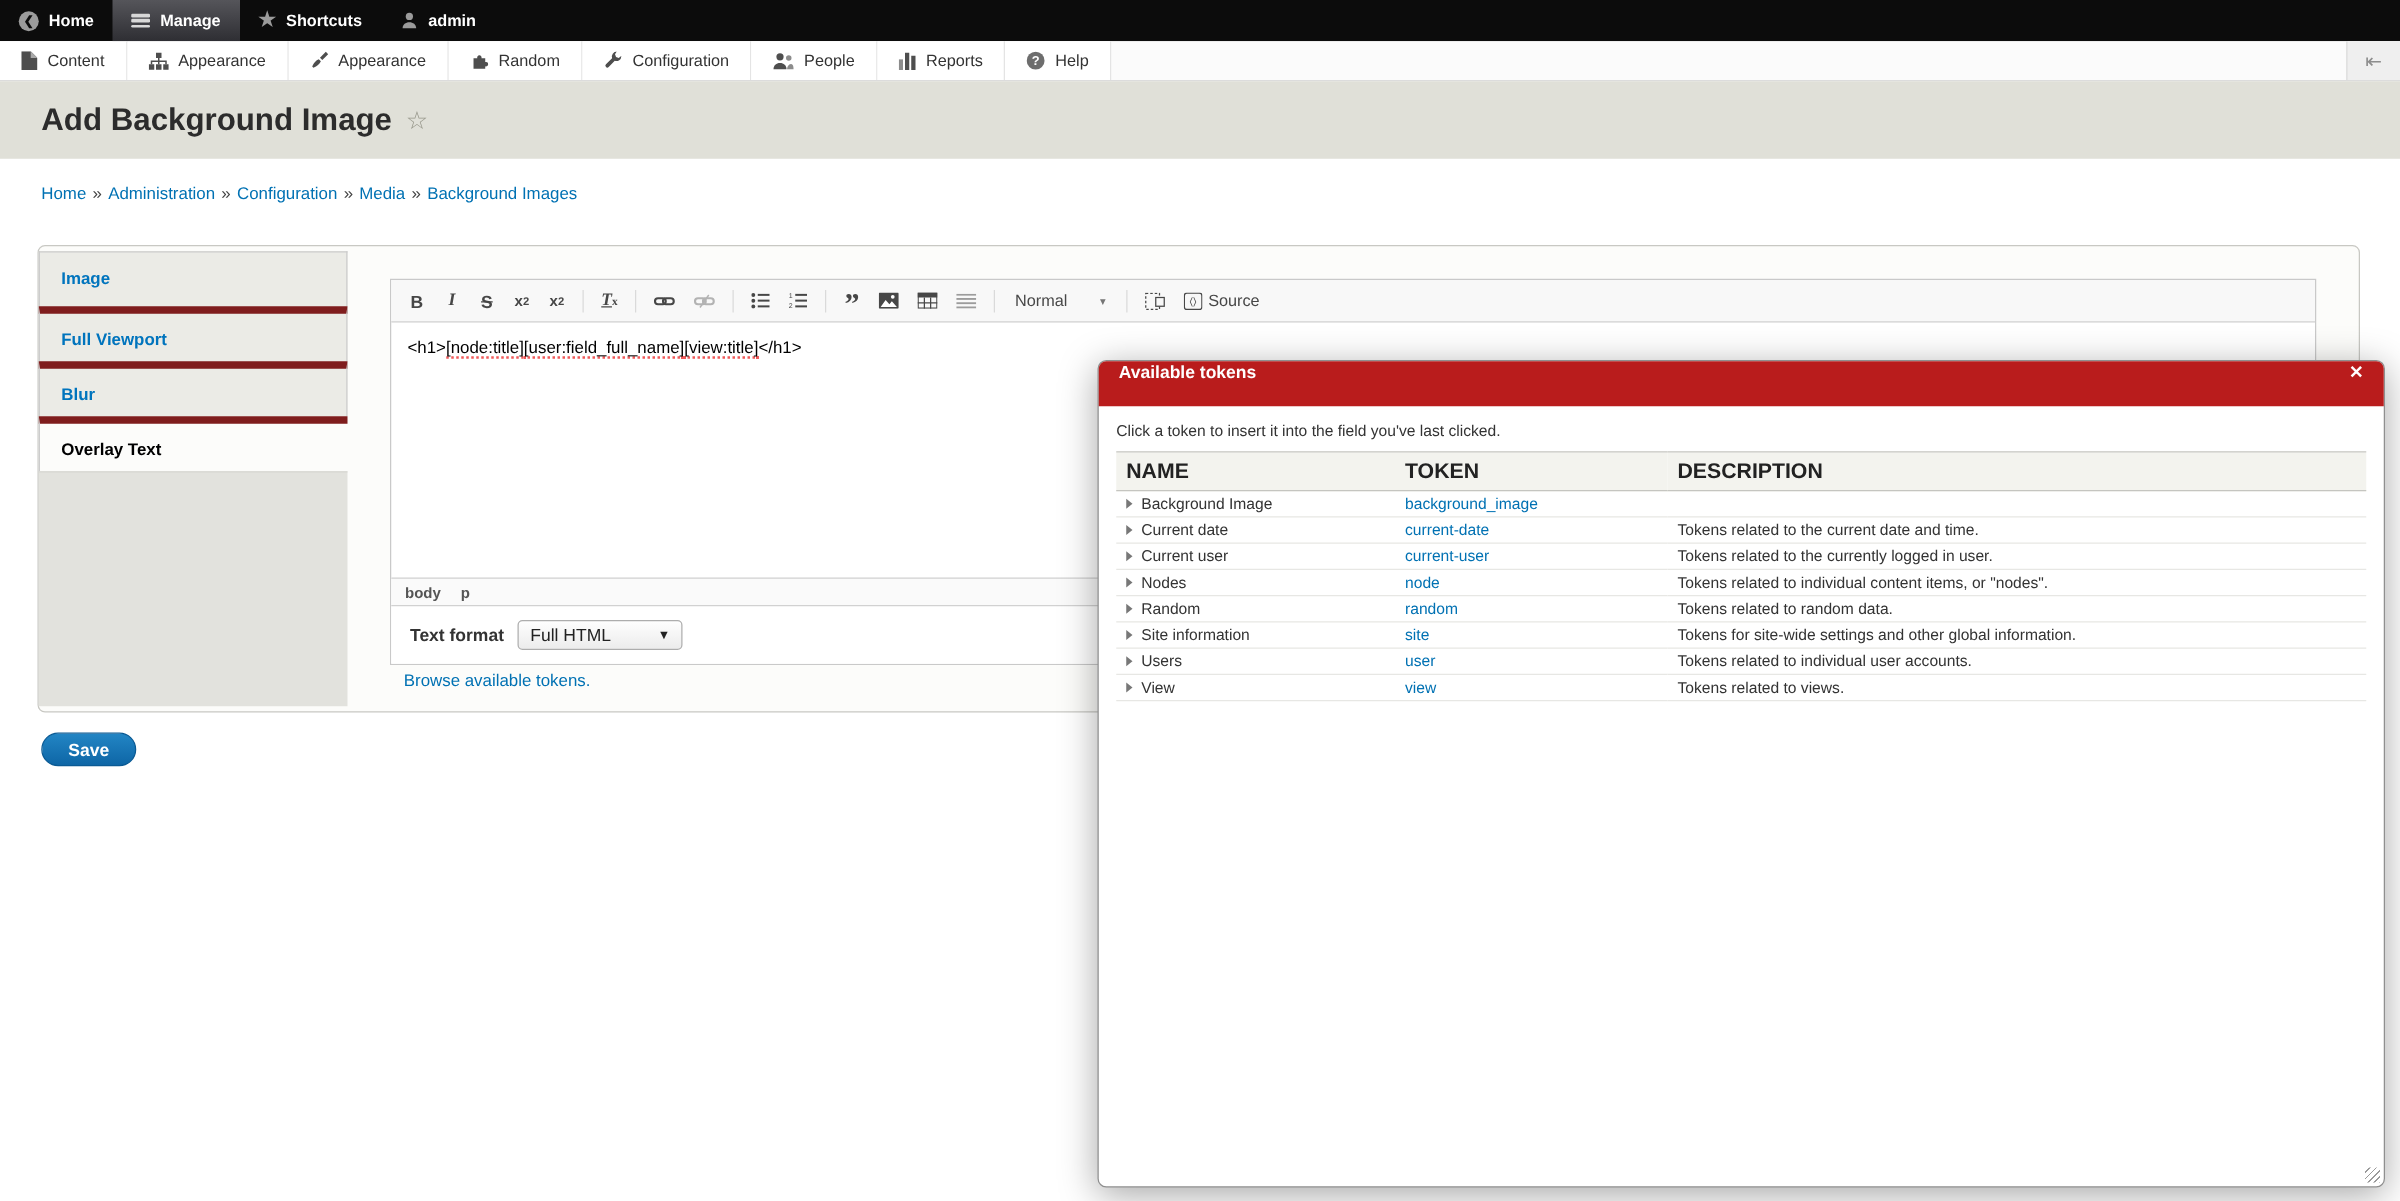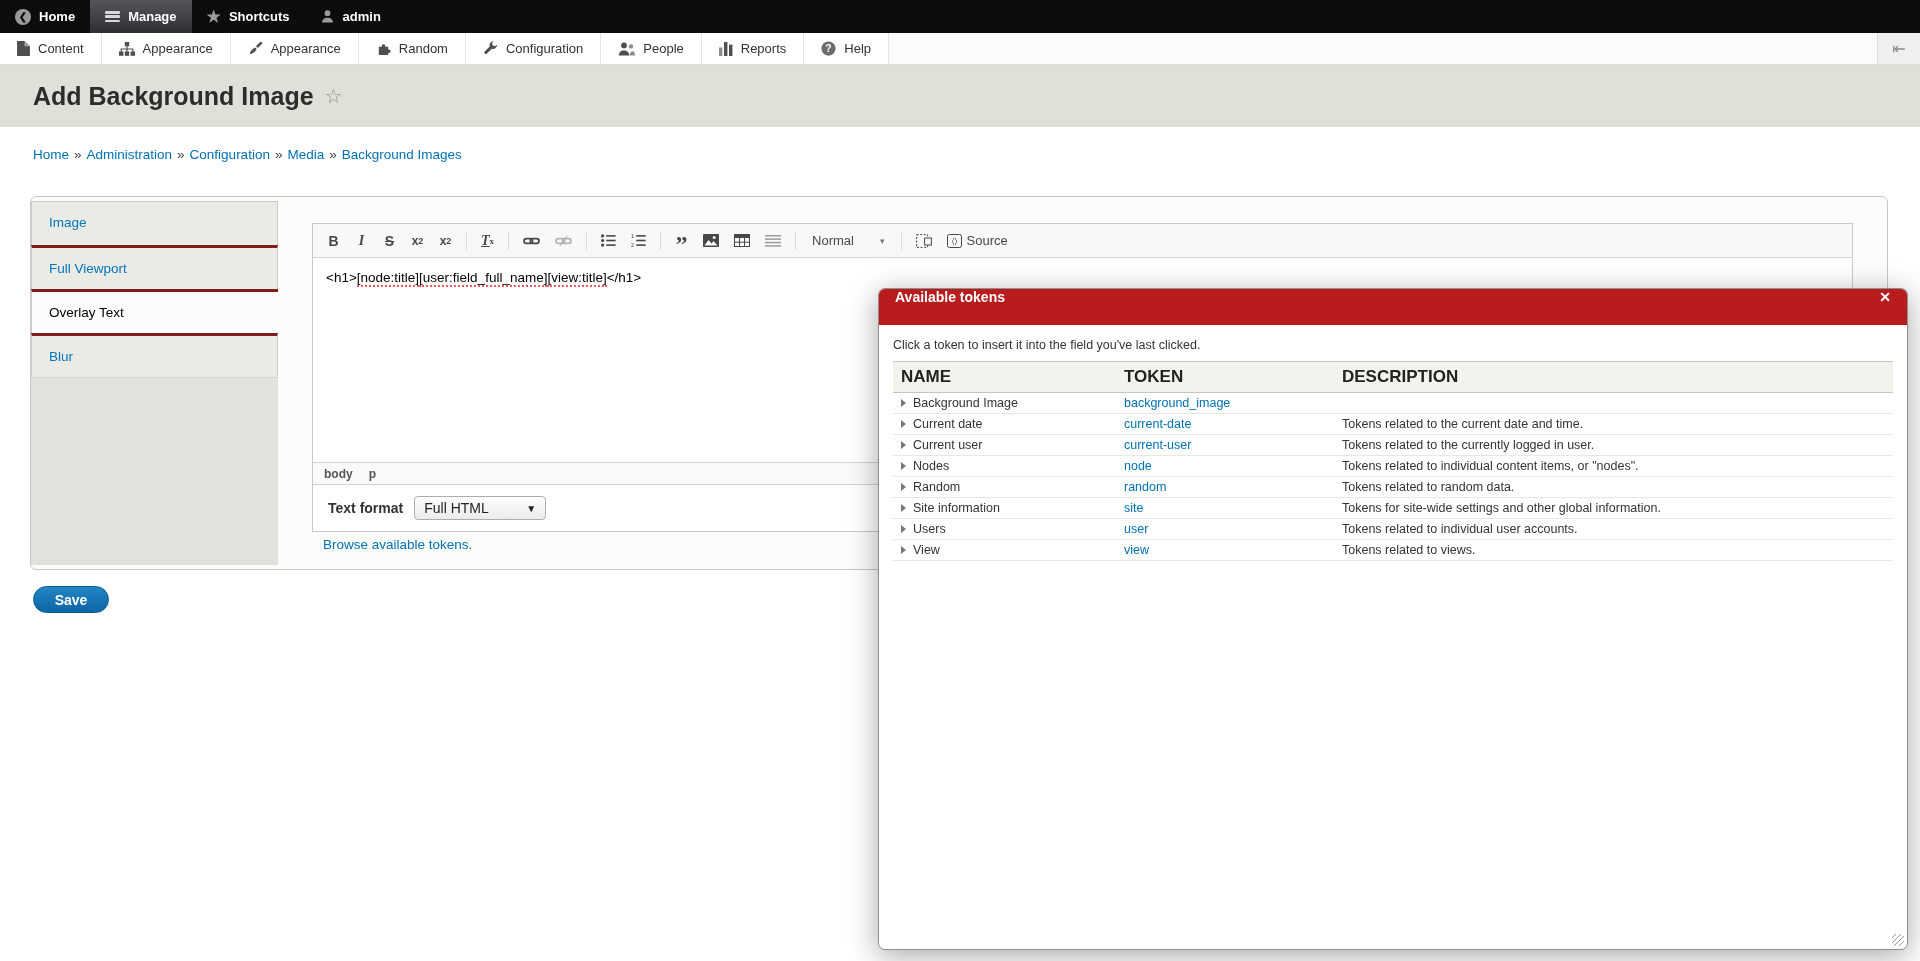--- a/index.html
+++ b/index.html
@@ -28,22 +28,22 @@
   .page-title{font-size:25px;font-weight:bold;color:#2c2c2c;margin:0;}
   .title-star{color:#98988c;font-size:20px;margin-left:11px;}
   .breadcrumb{padding:20px 33px 0;font-size:13.5px;}
   .breadcrumb a{color:#0071b3;text-decoration:none;}
   .crumb-sep{color:#444;margin:0 5px;}
   
   .main-container{position:absolute;left:30px;top:196px;width:1858px;height:374px;
     background:#fcfcfa;border:1px solid #c8c8c3;border-radius:6px;box-sizing:border-box;}
   .vtabs{position:absolute;left:0;top:4px;width:247px;bottom:4px;display:flex;flex-direction:column;}
   .vtab{box-sizing:border-box;height:44px;padding:13px 0 0 17px;background:#ebebe6;
-    border:1px solid #ccc;border-bottom:none;font-size:13.5px;font-weight:normal;color:#0074bd;cursor:pointer;}
-  .vtab + .vtab{border-top:3px solid #7f1d1d;}
+    border:1px solid #ccc;border-bottom:none;font-size:13.5px;font-weight:bold;color:#0074bd;cursor:pointer;}
+  .vtab + .vtab{border-top:6px solid #7f1d1d;}
   .vtab.active{background:#fcfcfa;color:#000;border-right:none;border-bottom:1px solid #ccc;
     border-bottom:none;}
   .vtab-filler{flex:1;background:#e2e2dd;border-top:1px solid #d6d6d1;}
   
   .editor{position:absolute;left:281px;top:26px;width:1541px;border:1px solid #c9c9c9;
     background:#fff;box-sizing:border-box;}
   .ck-toolbar{height:33px;background:#f8f8f8;border-bottom:1px solid #d1d1d1;
     display:flex;align-items:center;padding:0 8px;gap:3px;}
   .tb-btn{height:25px;min-width:25px;display:flex;align-items:center;justify-content:center;
     color:#474747;font-size:14px;border-radius:2px;cursor:pointer;}
@@ -226,22 +226,22 @@
   <h1 class="page-title">Add Background Image</h1>
   <span class="title-star">☆</span>
 </div>
 
 <nav class="breadcrumb" id="breadcrumb"><a href="#">Home</a><span class="crumb-sep">»</span><a href="#">Administration</a><span class="crumb-sep">»</span><a href="#">Configuration</a><span class="crumb-sep">»</span><a href="#">Media</a><span class="crumb-sep">»</span><a href="#">Background Images</a></nav>
 
 <div class="main-container">
   <div class="vtabs" id="vtabs">
       <div class="vtab">Image</div>
       <div class="vtab">Full Viewport</div>
+      <div class="vtab">Blur</div>
       <div class="vtab active">Overlay Text</div>
-      <div class="vtab">Blur</div>
       <div class="vtab-filler"></div>
     </div>
 
   <div class="editor">
     <div class="ck-toolbar" id="ck-toolbar">
         <button class="tb-btn tb-bold" style="border: none; background: transparent;">B</button>
         <button class="tb-btn tb-italic" style="border: none; background: transparent;">I</button>
         <button class="tb-btn tb-strikethrough" style="border: none; background: transparent;">S</button>
         <button class="tb-btn tb-superscript" style="border: none; background: transparent;">x<sup style="font-size:9px">2</sup></button>
         <button class="tb-btn tb-subscript" style="border: none; background: transparent;">x<sub style="font-size:9px">2</sub></button>

